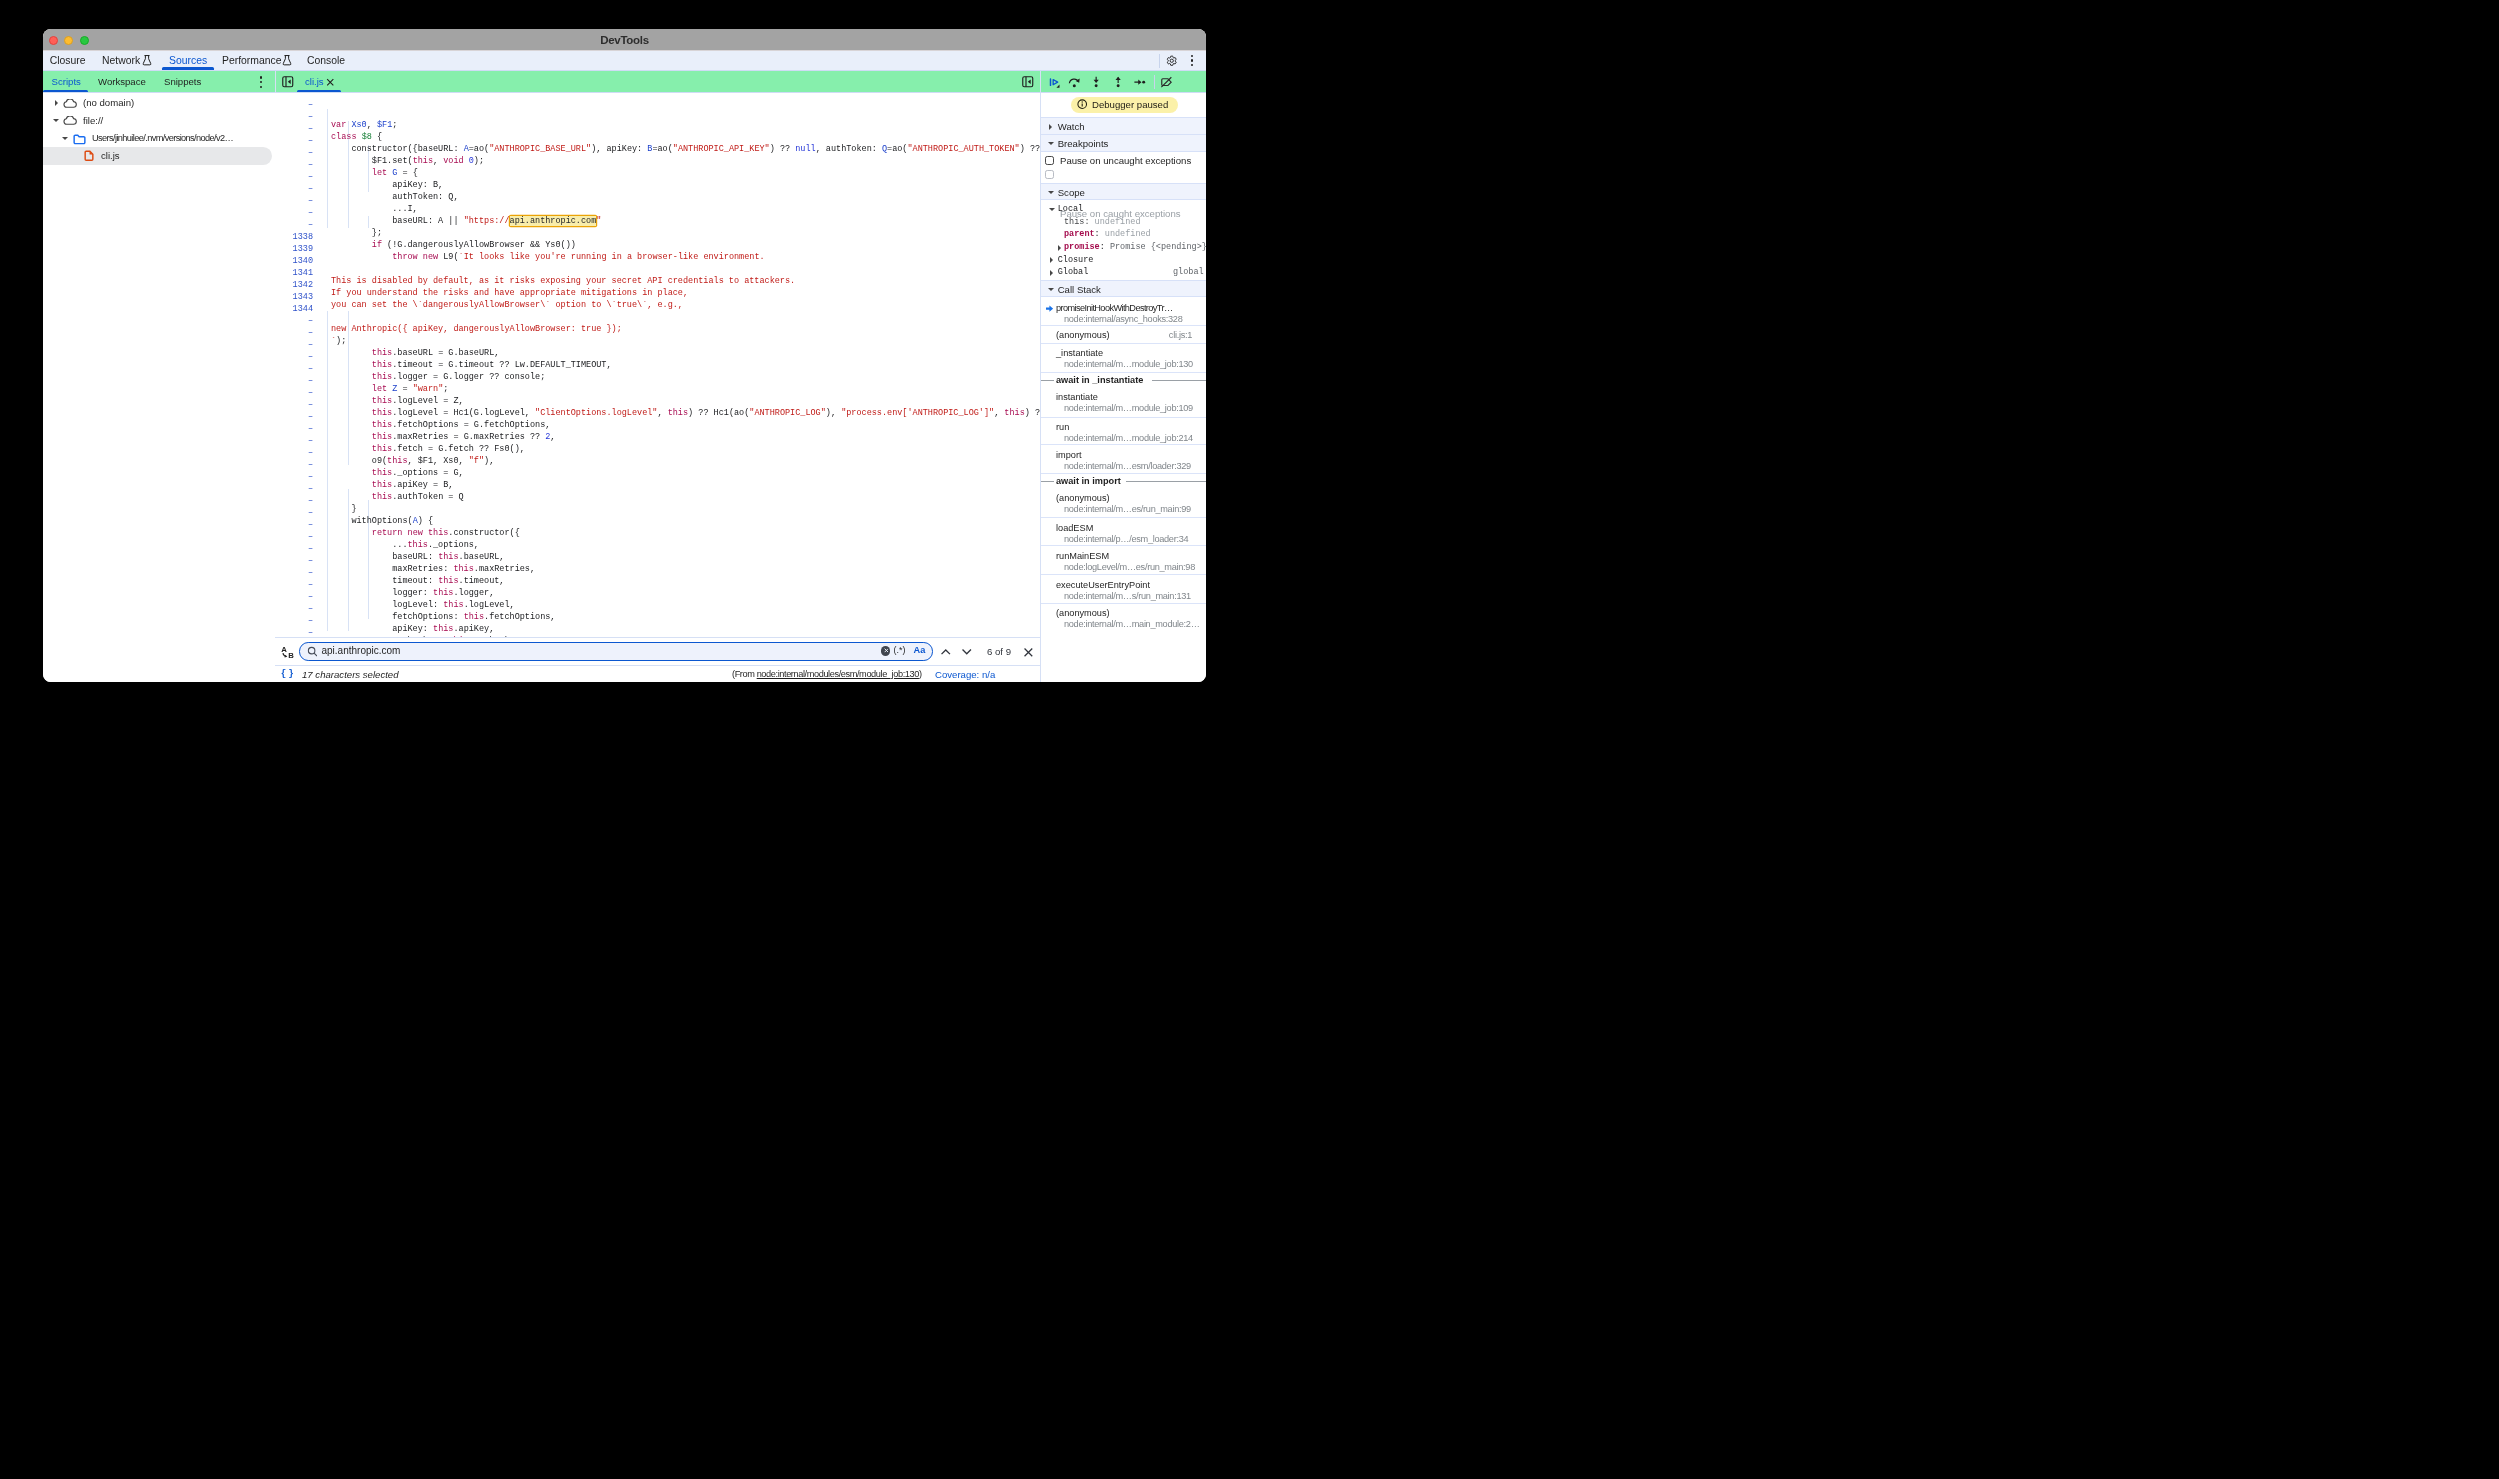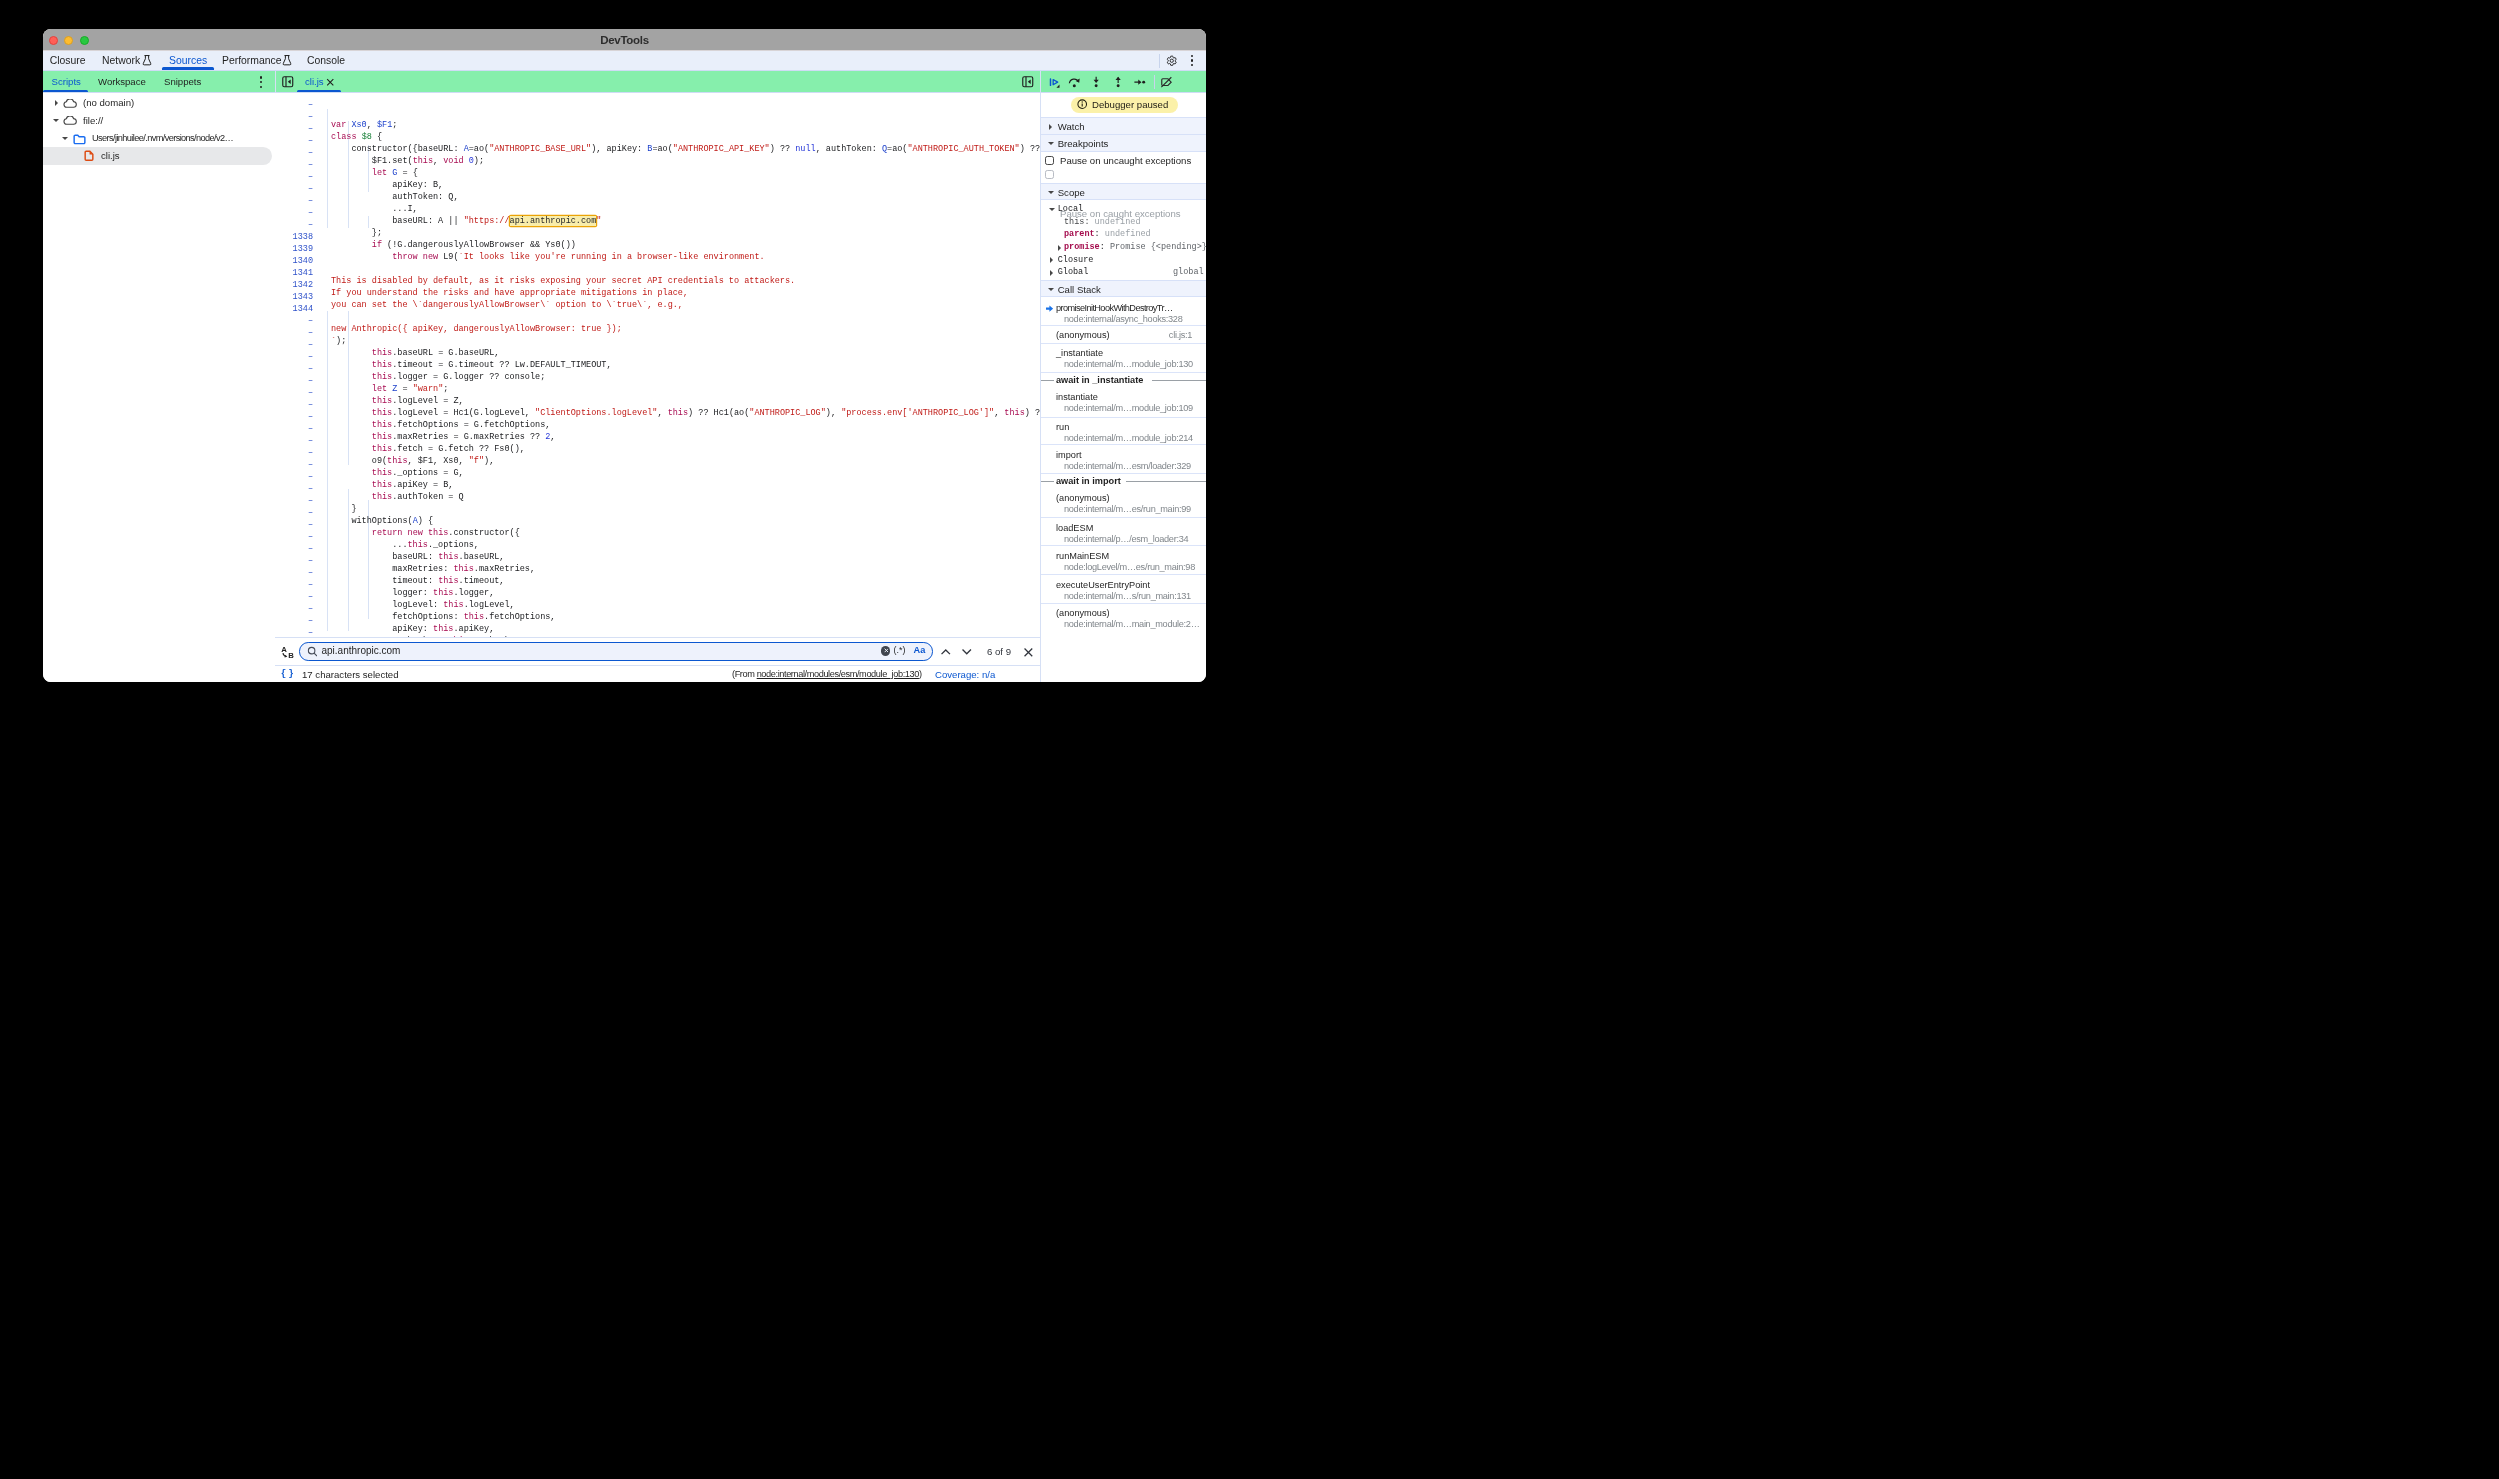--- a/index.html
+++ b/index.html
@@ -316,21 +316,21 @@
       <svg style="position:absolute;left:686px;top:10.4px;" width="11.5" height="7.7" viewBox="0 0 15 10">
           <path d="M2 2 L7.5 7.5 L13 2" fill="none" stroke="#30343c" stroke-width="1.7"></path>
         </svg>
       <div style="position:absolute;left:712px;top:0;line-height:28.5px;font-size:9.6px;color:#30343c;">6 of 9</div>
       <svg style="position:absolute;left:748px;top:8.9px;" width="10.8" height="10.8" viewBox="0 0 14 14">
           <path d="M2 2 L12 12 M12 2 L2 12" stroke="#30343c" stroke-width="1.6"></path>
         </svg>
     </div>
     <div id="statusbar">
       <div class="mono" style="position:absolute;left:5.8px;top:0;line-height:16px;font-size:9.2px;font-weight:bold;color:#0b57d0;">{ }</div>
-      <div style="position:absolute;left:27px;top:0;line-height:17px;font-size:9.6px;color:#1f1f1f;">17 characters selected</div>
+      <div style="position:absolute;left:27px;top:0;line-height:17px;font-size:9.6px;color:#1f1f1f;font-style:italic;">17 characters selected</div>
       <div style="position:absolute;left:457px;top:0;line-height:17px;font-size:9.2px;letter-spacing:-0.4px;color:#1f1f1f;">(From <span style="text-decoration:underline;">node:internal/modules/esm/module_job:130</span>)</div>
       <div style="position:absolute;left:660px;top:0;line-height:17px;font-size:9.6px;color:#0b57d0;">Coverage: n/a</div>
     </div>
   </div>
   <div id="vdiv2"></div>
   <div id="rpanel">
     <div style="position:absolute;left:30px;top:3.5px;width:107px;height:16px;border-radius:8px;background:#fbf1a9;"></div>
     <svg style="position:absolute;left:36px;top:6.2px;" width="10.4" height="10.4" viewBox="0 0 14 14">
         <circle cx="7" cy="7" r="5.8" fill="none" stroke="#211f10" stroke-width="1.4"></circle>
         <line x1="7" y1="6.2" x2="7" y2="10.2" stroke="#211f10" stroke-width="1.5"></line>

